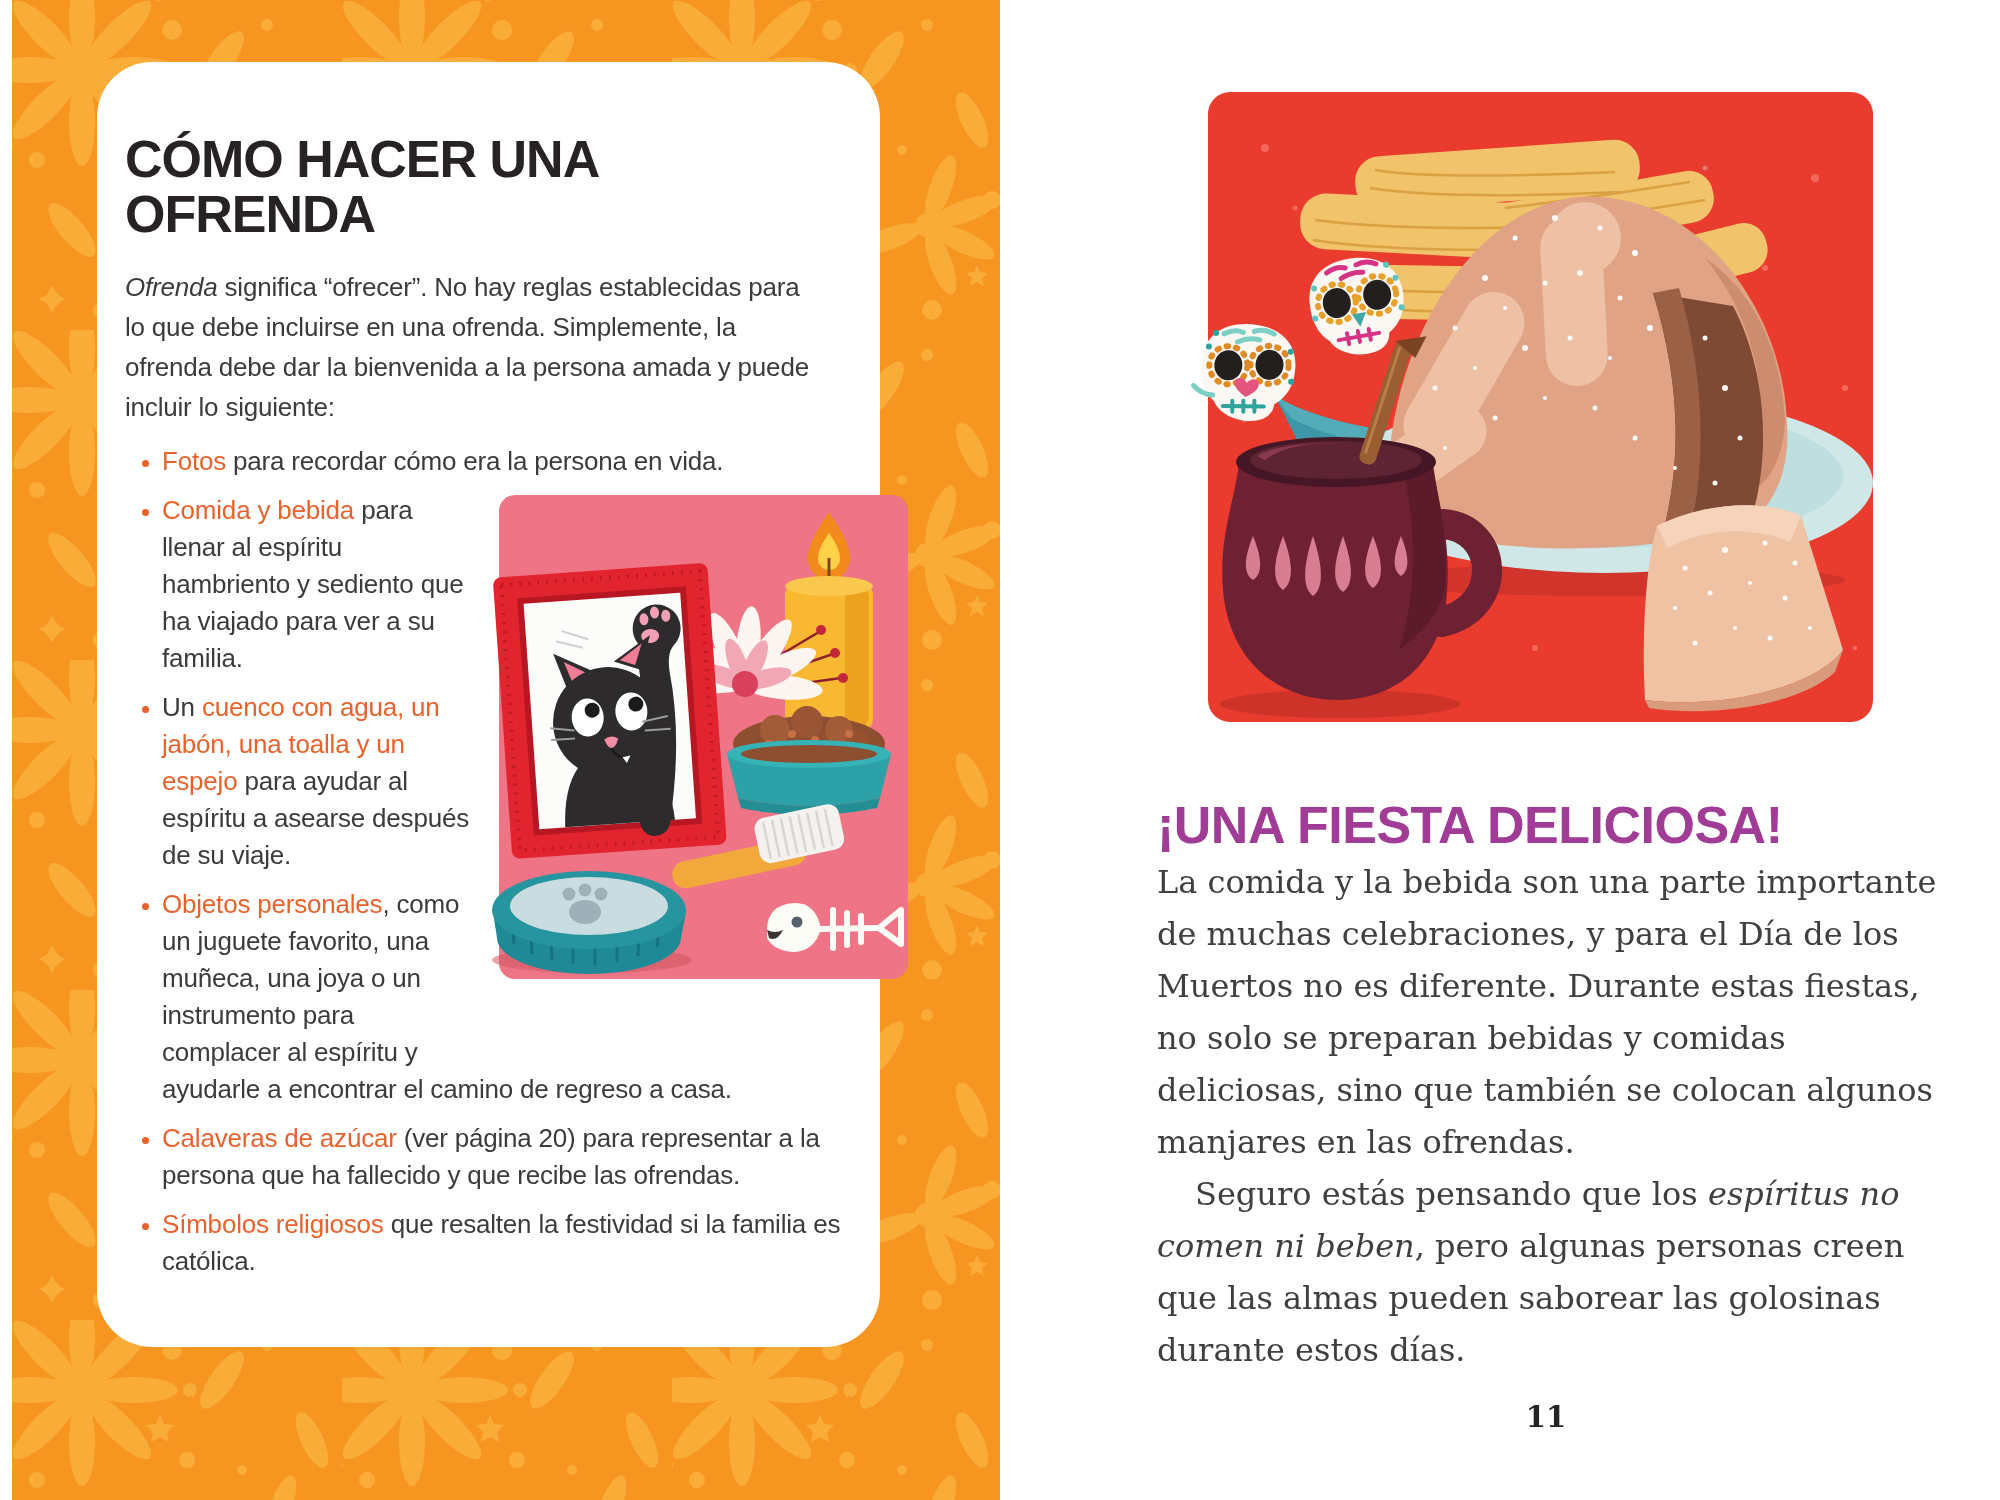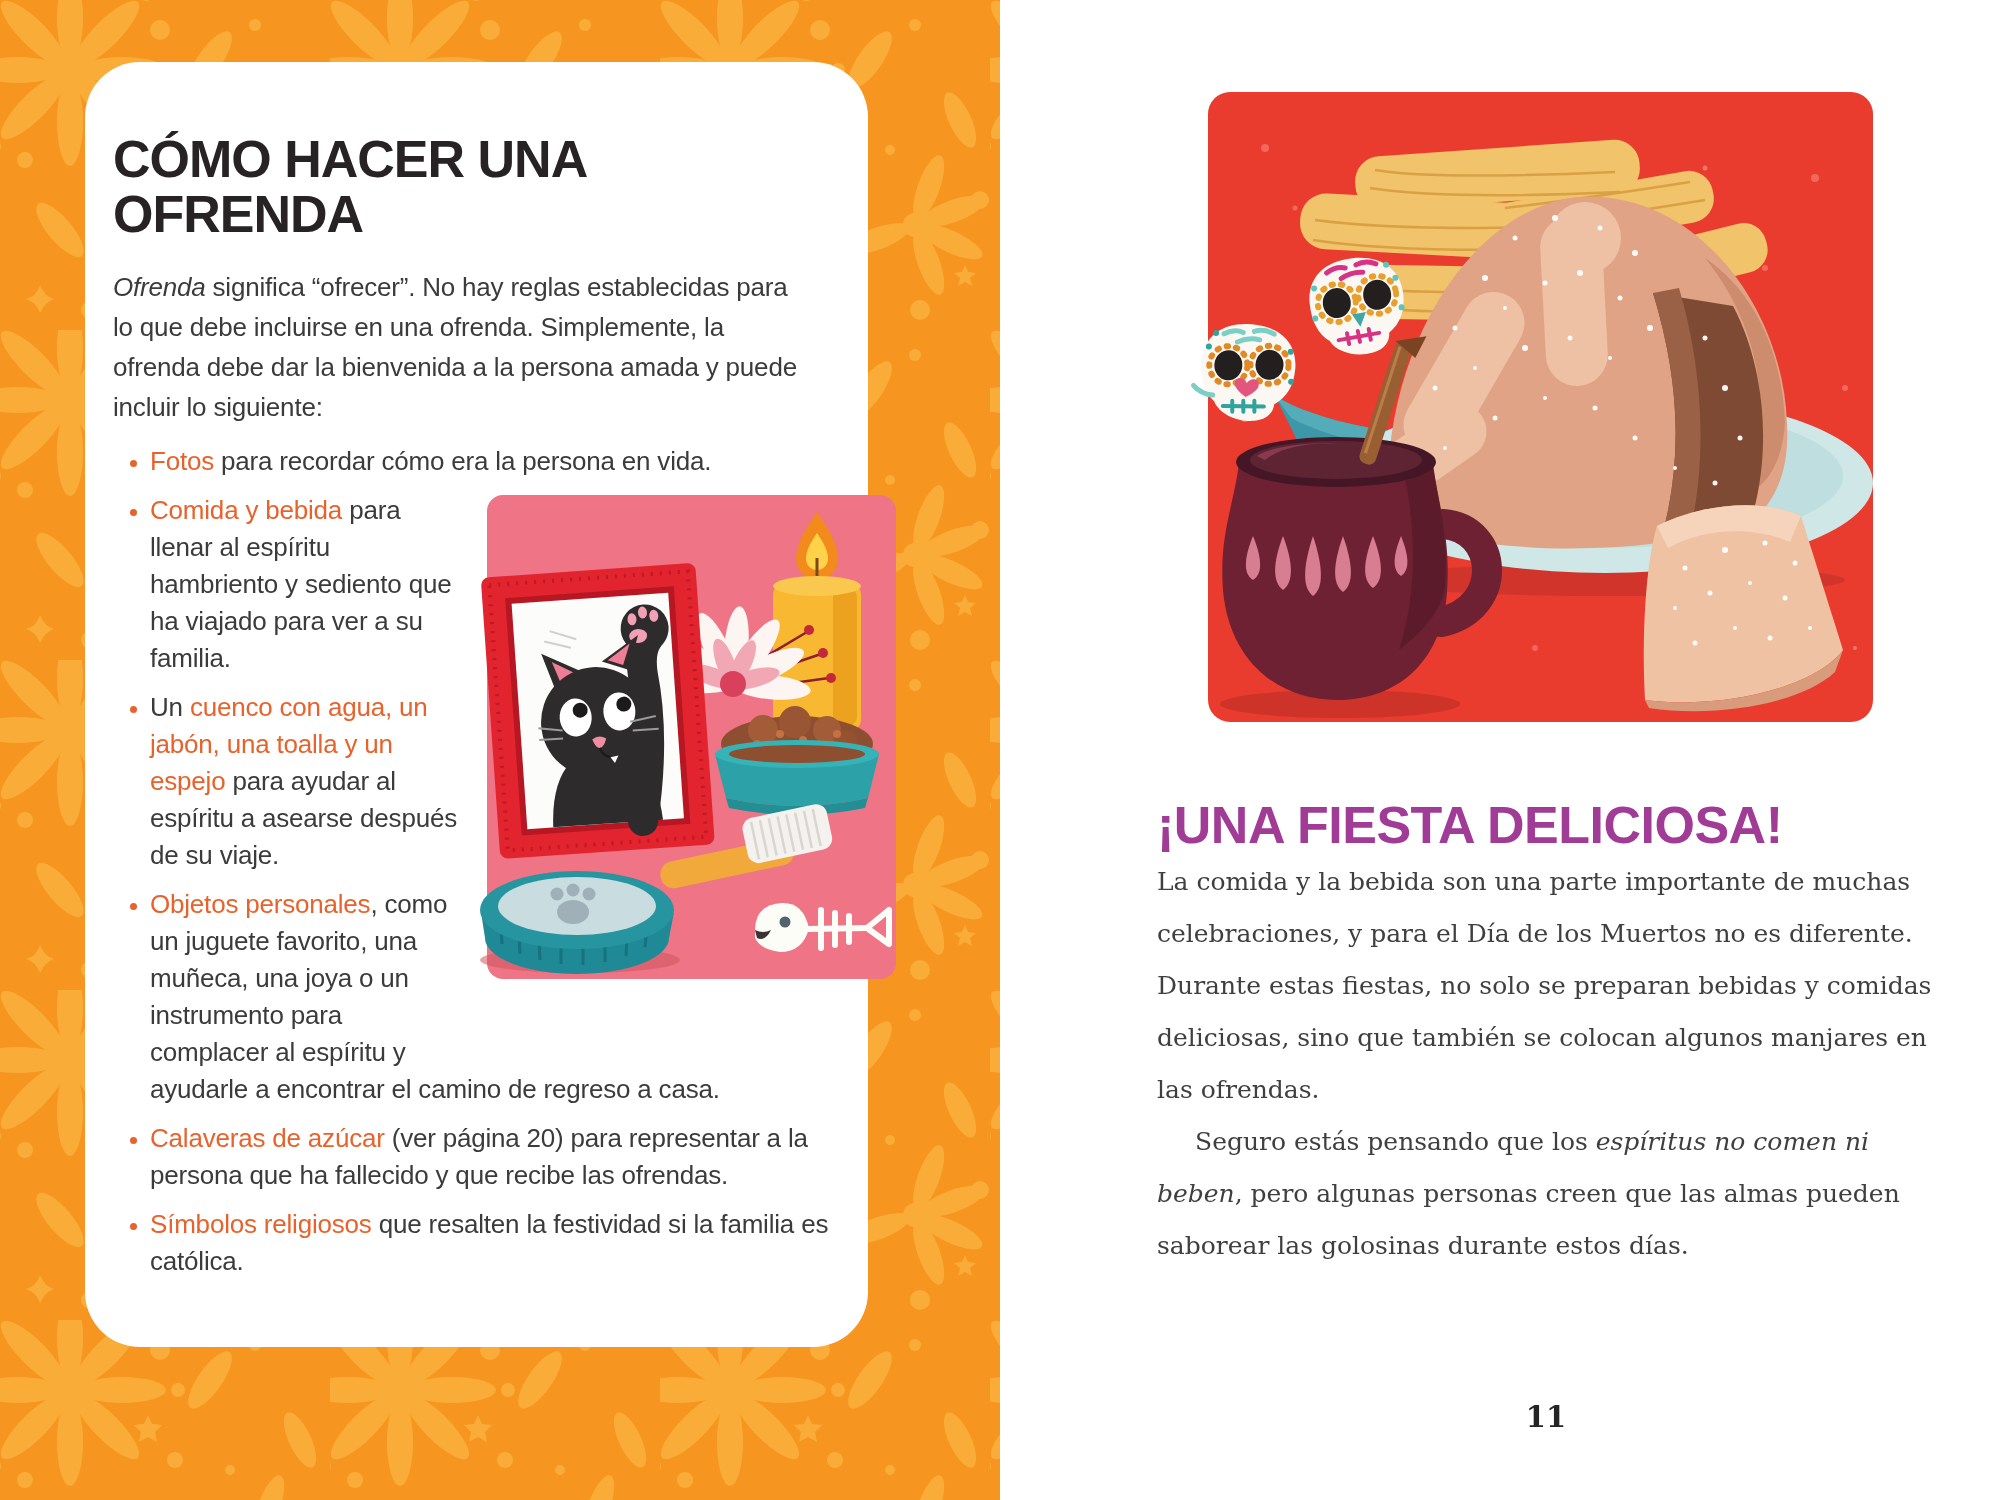--- a/index.html
+++ b/index.html
@@ -11,21 +11,21 @@
     --title-black:#272325;
     --card-white:#FFFFFF;
     --illustration-red:#E93B2E;
     --illustration-pink:#EE7486;
   }
   html,body{margin:0;padding:0;}
   body{width:2000px;height:1500px;background:#FFFFFF;font-family:"Liberation Sans",sans-serif;}
   .spread{position:relative;width:2000px;height:1500px;overflow:hidden;background:#fff;}
 
   
-  .page-left{position:absolute;left:0;top:0;width:1000px;height:1500px;}
+  .page-left{position:absolute;left:12px;top:0;width:1000px;height:1500px;}
   .border-svg{position:absolute;left:0;top:0;}
   .card{
     position:absolute;left:85px;top:62px;width:783px;height:1285px;
     background:var(--card-white);border-radius:55px;box-sizing:border-box;
     padding:70px 22px 0 28px;
   }
   .card h1{
     margin:0 0 26px 0;font-size:52px;line-height:1.05;font-weight:bold;
     letter-spacing:-1px;color:var(--title-black);
   }
@@ -49,21 +49,21 @@
 
   
   .page-right{position:absolute;left:1000px;top:0;width:1000px;height:1500px;background:#fff;}
   .illu-right{position:absolute;left:205px;top:88px;overflow:visible;}
   .pr-heading{
     position:absolute;left:157px;top:795px;margin:0;
     font-size:52px;font-weight:bold;letter-spacing:-0.5px;color:var(--heading-purple);
   }
   .pr-body{
     position:absolute;left:157px;top:856px;width:780px;
-    font-family:"DejaVu Serif",serif;font-size:25px;line-height:52px;color:#3F3F3F;
+    font-family:"DejaVu Serif",serif;font-size:32px;line-height:52px;color:#3F3F3F;
   }
   .pr-body p{margin:0;}
   .pr-body p.indent{text-indent:38px;}
   .page-number{
     position:absolute;left:0;top:1400px;width:1092px;text-align:center;
     font-family:"DejaVu Serif",serif;font-weight:bold;font-size:29px;color:#242424;
   }
 </style>
 </head>
 <body>

